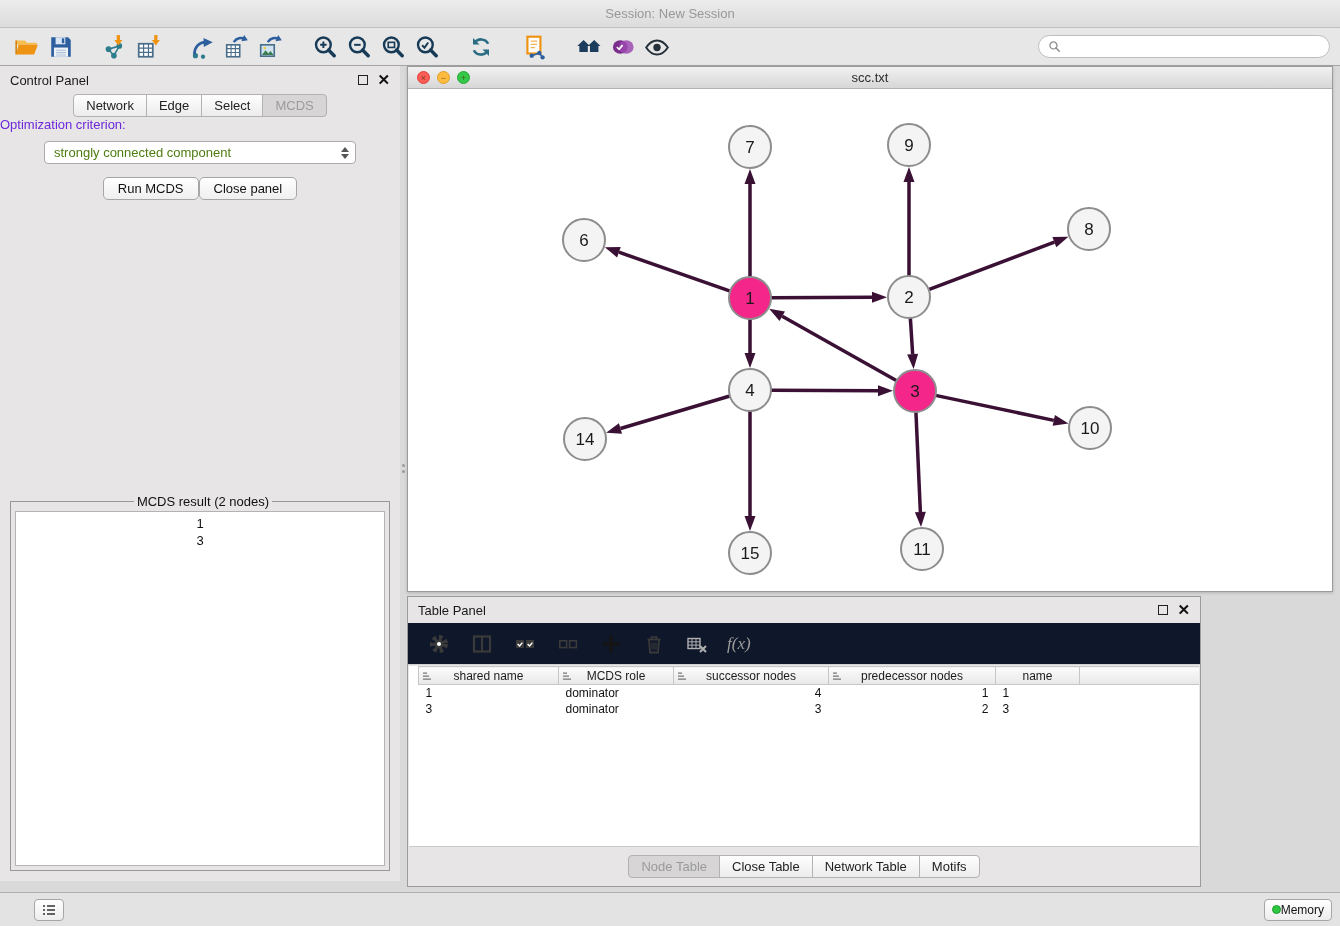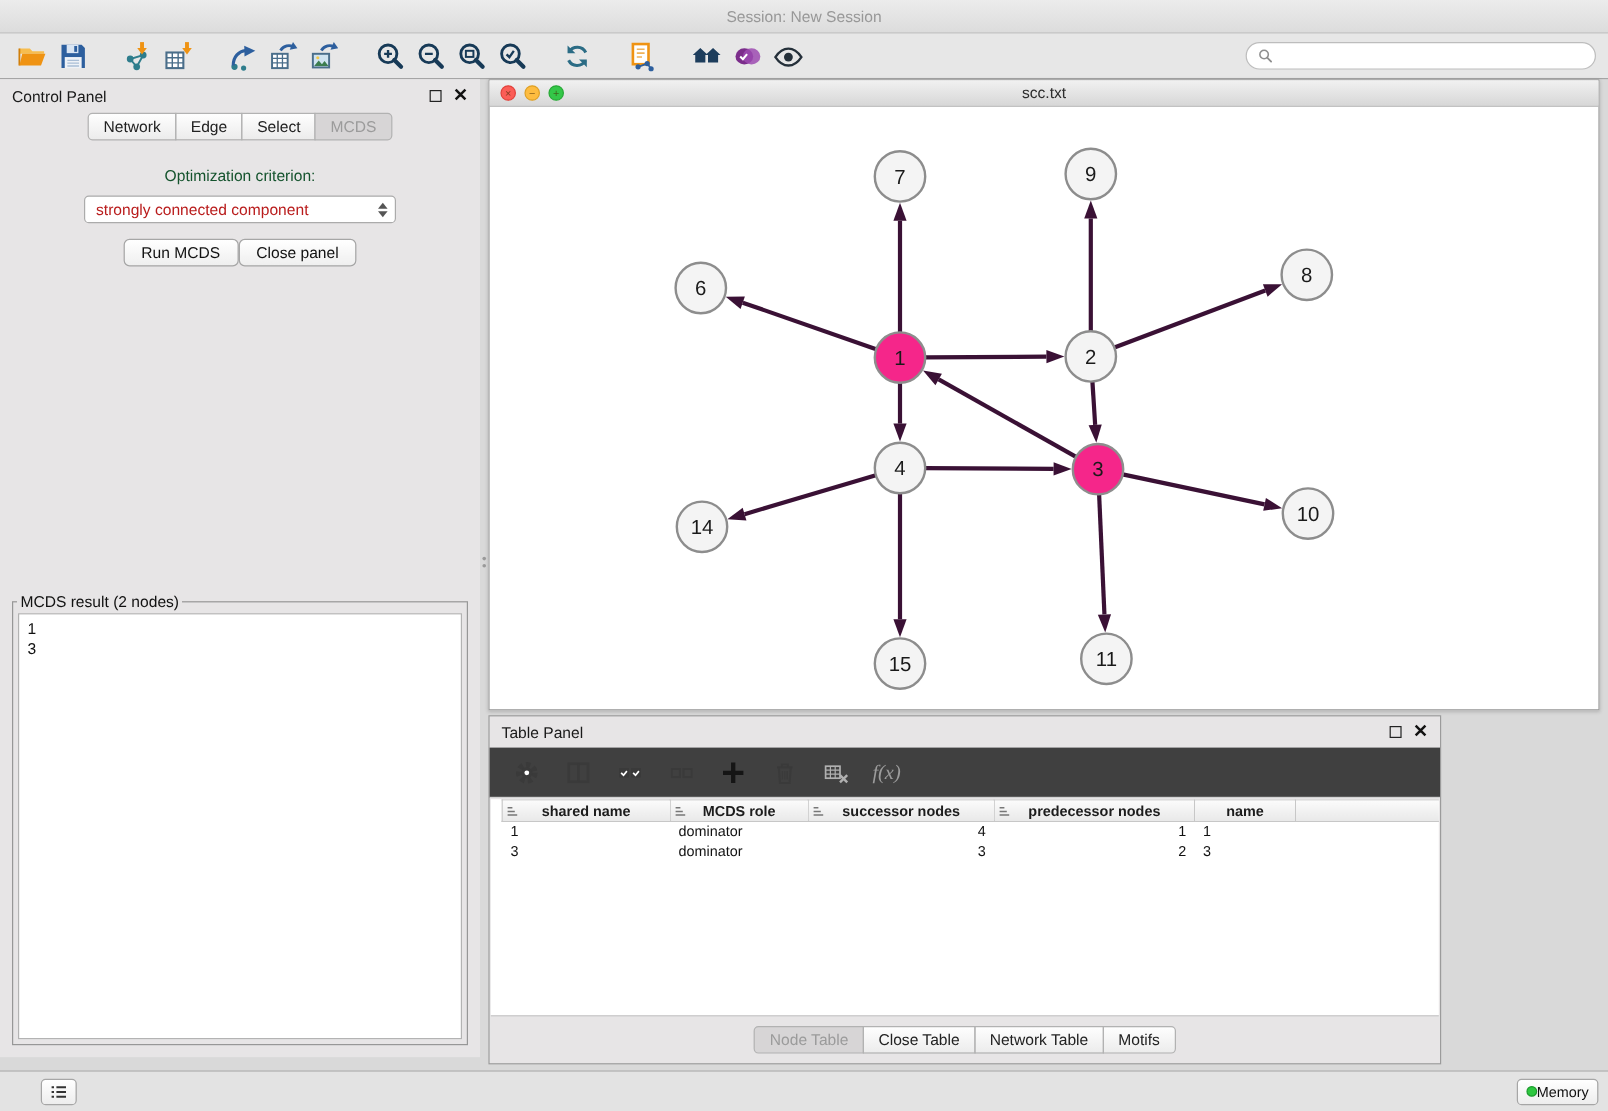--- a/index.html
+++ b/index.html
@@ -34,36 +34,36 @@
   .close-x { font-size:15px; font-weight:bold; color:#111; line-height:10px; }
 
   .seg-tabs { display:flex; justify-content:center; }
   .seg-tab { font-size:13px; color:#222; padding:3px 12px;
     background:linear-gradient(#fefefe,#ececec); border:1px solid #b2b2b2; margin-left:-1px;
     cursor:default; }
   .seg-tab:first-child { border-radius:4px 0 0 4px; margin-left:0; }
   .seg-tab:last-child { border-radius:0 4px 4px 0; }
   .seg-tab.active { background:#d7d5d6; color:#9b9b9b; }
 
-  .opt-label { margin-top:22px; text-align:center; font-size:13px; color:#14532d; }
-  .dropdown { width:260px; height:23px; margin:9px auto 0; background:#fff;
+  .opt-label { font-size:13px; color:#6d28d9; }
+  .dropdown { width:312px; height:23px; margin:9px auto 0; background:#fff;
     border:1px solid #ababab; border-radius:4px; display:flex; align-items:center;
-    padding:0 3px 0 9px; font-size:13px; color:#b91c1c; }
+    padding:0 3px 0 9px; font-size:13px; color:#4d7c0f; }
   .dropdown .dd-text { flex:1; white-space:nowrap; overflow:hidden; }
   .stepper { width:15px; display:flex; flex-direction:column; align-items:center; gap:2px; }
   .tri-up { width:0; height:0; border-left:4px solid transparent; border-right:4px solid transparent; border-bottom:5px solid #555; }
   .tri-down { width:0; height:0; border-left:4px solid transparent; border-right:4px solid transparent; border-top:5px solid #555; }
 
   .cp-buttons { display:flex; justify-content:center; margin-top:13px; }
   .mac-btn { font-family:"Liberation Sans", sans-serif; font-size:13px; color:#111;
     padding:3px 14px; background:linear-gradient(#ffffff,#efefef);
     border:1px solid #a6a6a6; border-radius:5px; cursor:default; }
 
   .result-box { position:absolute; left:10px; right:10px; top:428px; bottom:10px;
-    border:1px solid #979797; background:#e7e5e6; }
+    border:1px solid #979797; background:#e7e5e6;text-align:center; }
   .result-box legend { font-size:13px; color:#111; padding:0 3px; margin-left:3px; }
   .result-inner { position:absolute; left:4px; right:4px; top:2px; bottom:4px;
     background:#fff; border:1px solid #b3b3b3; padding:3px 7px; font-size:13px;
     line-height:17px; color:#111; overflow:hidden; }
 
   .v-splitter { position:absolute; left:400px; top:66px; width:7px; height:815px; }
   .v-splitter span { position:absolute; left:2px; width:3px; height:3px; border-radius:50%; background:#9a9a9a; }
   .v-splitter span:nth-child(1){ top:398px; } .v-splitter span:nth-child(2){ top:404px; }
 
   
@@ -78,30 +78,30 @@
   .light.red { background:#fb5d57; border:1px solid #e2403a; }
   .light.yellow { background:#fdbc40; border:1px solid #dfa023; }
   .light.green { background:#34c748; border:1px solid #26a935; }
   #graph-svg { position:absolute; left:0; top:22px; }
 
   
   .table-panel { position:absolute; left:407px; top:596px; width:794px; height:291px;
     background:#e7e5e6; border:1px solid #9b9b9b; }
   .tp-header { height:26px; display:flex; align-items:center; padding:0 10px;
     font-size:13px; color:#1a1a1a; }
-  .tp-toolbar { height:42px; background:#404040; border-bottom:1px solid #d2d2d2;
+  .tp-toolbar { height:42px; background:#0f172a; border-bottom:1px solid #d2d2d2;
     display:flex; align-items:center; padding-left:18px; gap:17px; }
   .tp-btn { width:26px; height:26px; display:flex; align-items:center; justify-content:center; cursor:default; }
   .tp-btn svg { width:22px; height:22px; }
   .fx-label { font-family:"Liberation Serif", serif; font-style:italic; font-size:17px; color:#9c9c9c; }
 
   .tp-table-area { position:absolute; left:1px; right:1px; top:69px; bottom:40px;
     background:#fff; padding-left:9px; overflow:hidden; }
   table.node-table { border-collapse:collapse; table-layout:fixed; width:914px; font-size:12px; }
-  .node-table th { height:18px; font-weight:bold; color:#1c1c1c; text-align:center;
+  .node-table th { height:18px; font-weight:normal; color:#1c1c1c; text-align:center;
     background:linear-gradient(#fbfbfb,#e8e8e8); border:1px solid #c7c7c7; position:relative;
     padding:0 20px; overflow:hidden; white-space:nowrap; }
   .node-table th .sort-ic { position:absolute; left:3px; top:4px; }
   .node-table td { height:16px; padding:0 7px; color:#111; white-space:nowrap; overflow:hidden; }
   .node-table td.num { text-align:right; }
 
   .tp-bottom { position:absolute; left:1px; right:1px; bottom:1px; height:39px;
     background:#e7e5e6; border-top:1px solid #c9c9c9;
     display:flex; align-items:center; justify-content:center; }
 

